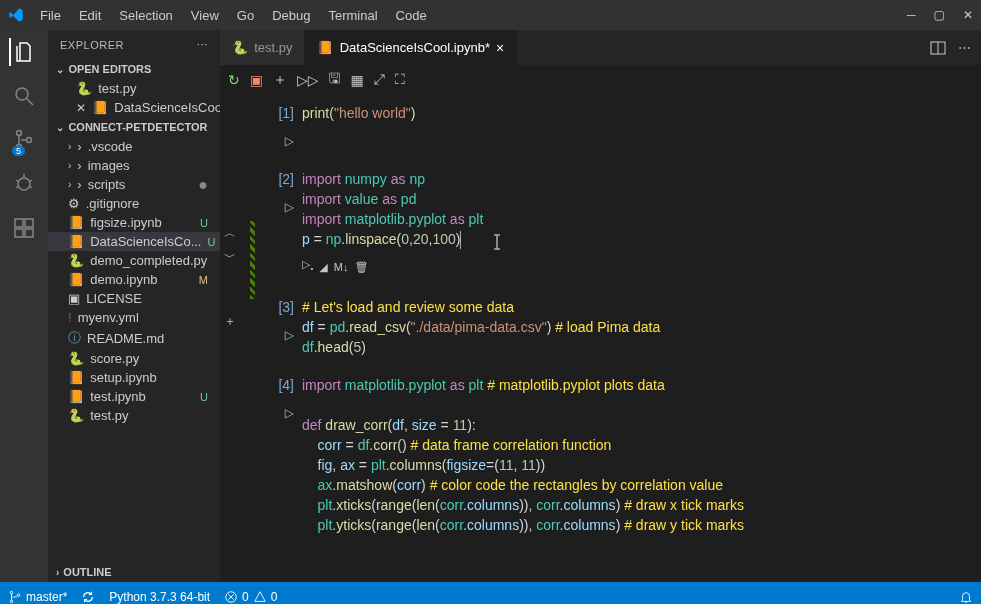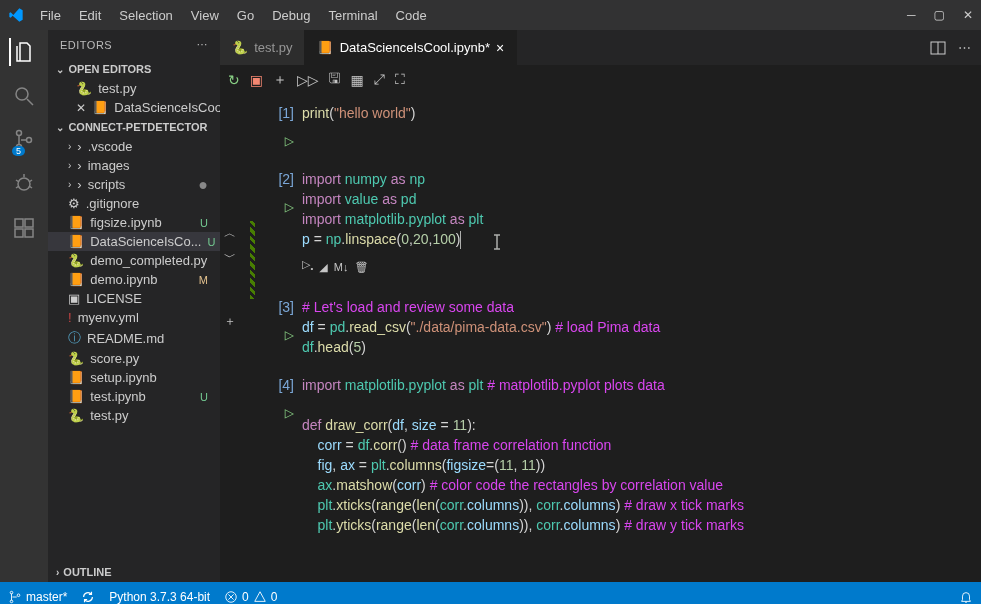--- a/index.html
+++ b/index.html
@@ -45,32 +45,32 @@
 .gutter { width: 46px; display: flex; flex-direction: column; align-items: flex-end; padding-right: 8px; flex-shrink: 0; }
 .gutter .prompt { color: #7ba7d7; }
 .gutter .run { color: #89d185; margin-top: 8px; font-size: 12px; }
 .cellbody { flex: 1; padding-right: 20px; }
 .code { white-space: pre; }
 .output { margin-top: 20px; color: #cccccc; }
 .k { color: #c586c0; }
 .f { color: #dcdcaa; margin-top: 24px; }
 .s { color: #ce9178; }
 .n { color: #b5cea8; }
-.c { color: #d946ef; }
+.c { color: #fde047; }
 .id { color: #4ec9b0; }
 .p { color: #d4d4d4; }
 .v { color: #9cdcfe; }
 .celltools { display: flex; gap: 6px; color: #c5c5c5; font-size: 11px; margin-top: 4px; align-items: center; }
 .celltools span { cursor: pointer; }
 .margin-arrows { position: absolute; left: 4px; top: 128px; display: flex; flex-direction: column; gap: 4px; color: #c5c5c5; font-size: 12px; }
 .margin-arrows .plus { margin-top: 40px; }
 .diffbar { position: absolute; left: 30px; top: 126px; width: 5px; height: 78px; background: repeating-linear-gradient(45deg, #487e02, #487e02 3px, #1e1e1e 3px, #1e1e1e 6px); }
 .cursor-bar { display: inline-block; width: 1px; height: 18px; background: #aeafad; vertical-align: middle; position: relative; }
 .text-cursor { display: inline-block; width: 16px; height: 20px; vertical-align: middle; margin-left: 28px; position: relative; top: 2px; }
-.statusbar { height: 22px; background: #007acc; display: flex; align-items: flex-end; color: #ffffff; font-size: 12px; padding: 0 8px; gap: 14px; }
+.statusbar { height: 22px; background: #007acc; display: flex; align-items: flex-start; color: #ffffff; font-size: 12px; padding: 8px 8px; gap: 14px; }
 .statusbar .item { display: flex; align-items: center; gap: 4px; cursor: pointer; padding: 0; }
 svg { display: block; }
 </style>
 </head>
 <body>
 
 <div class="titlebar">
   <span class="logo">
     <svg viewBox="0 0 24 24" width="16" height="16">
         <path fill="#0098ff" d="M17 2l5 3v14l-5 3-10-9 10-11zM4 8l4 4-4 4-2-1v-6l2-1z"></path>
@@ -131,21 +131,21 @@
           <rect x="3" y="3" width="8" height="8" fill="none" stroke="currentColor" stroke-width="1.5"></rect>
           <rect x="3" y="13" width="8" height="8" fill="none" stroke="currentColor" stroke-width="1.5"></rect>
           <rect x="13" y="13" width="8" height="8" fill="none" stroke="currentColor" stroke-width="1.5"></rect>
           <rect x="13" y="3" width="8" height="8" fill="none" stroke="currentColor" stroke-width="1.5"></rect>
         </svg>
     </div>
   </div>
 
   <div class="sidebar">
     <div class="header">
-      <span>EDITORS</span>
+      <span>EXPLORER</span>
         <span>⋯</span>
     </div>
     <div class="section">
         <span class="chev">⌄</span>
         <span>OPEN EDITORS</span>
       </div>
     <div class="item indent">
         <span class="icon-py">🐍</span>
         <span>test.py</span>
       </div>

